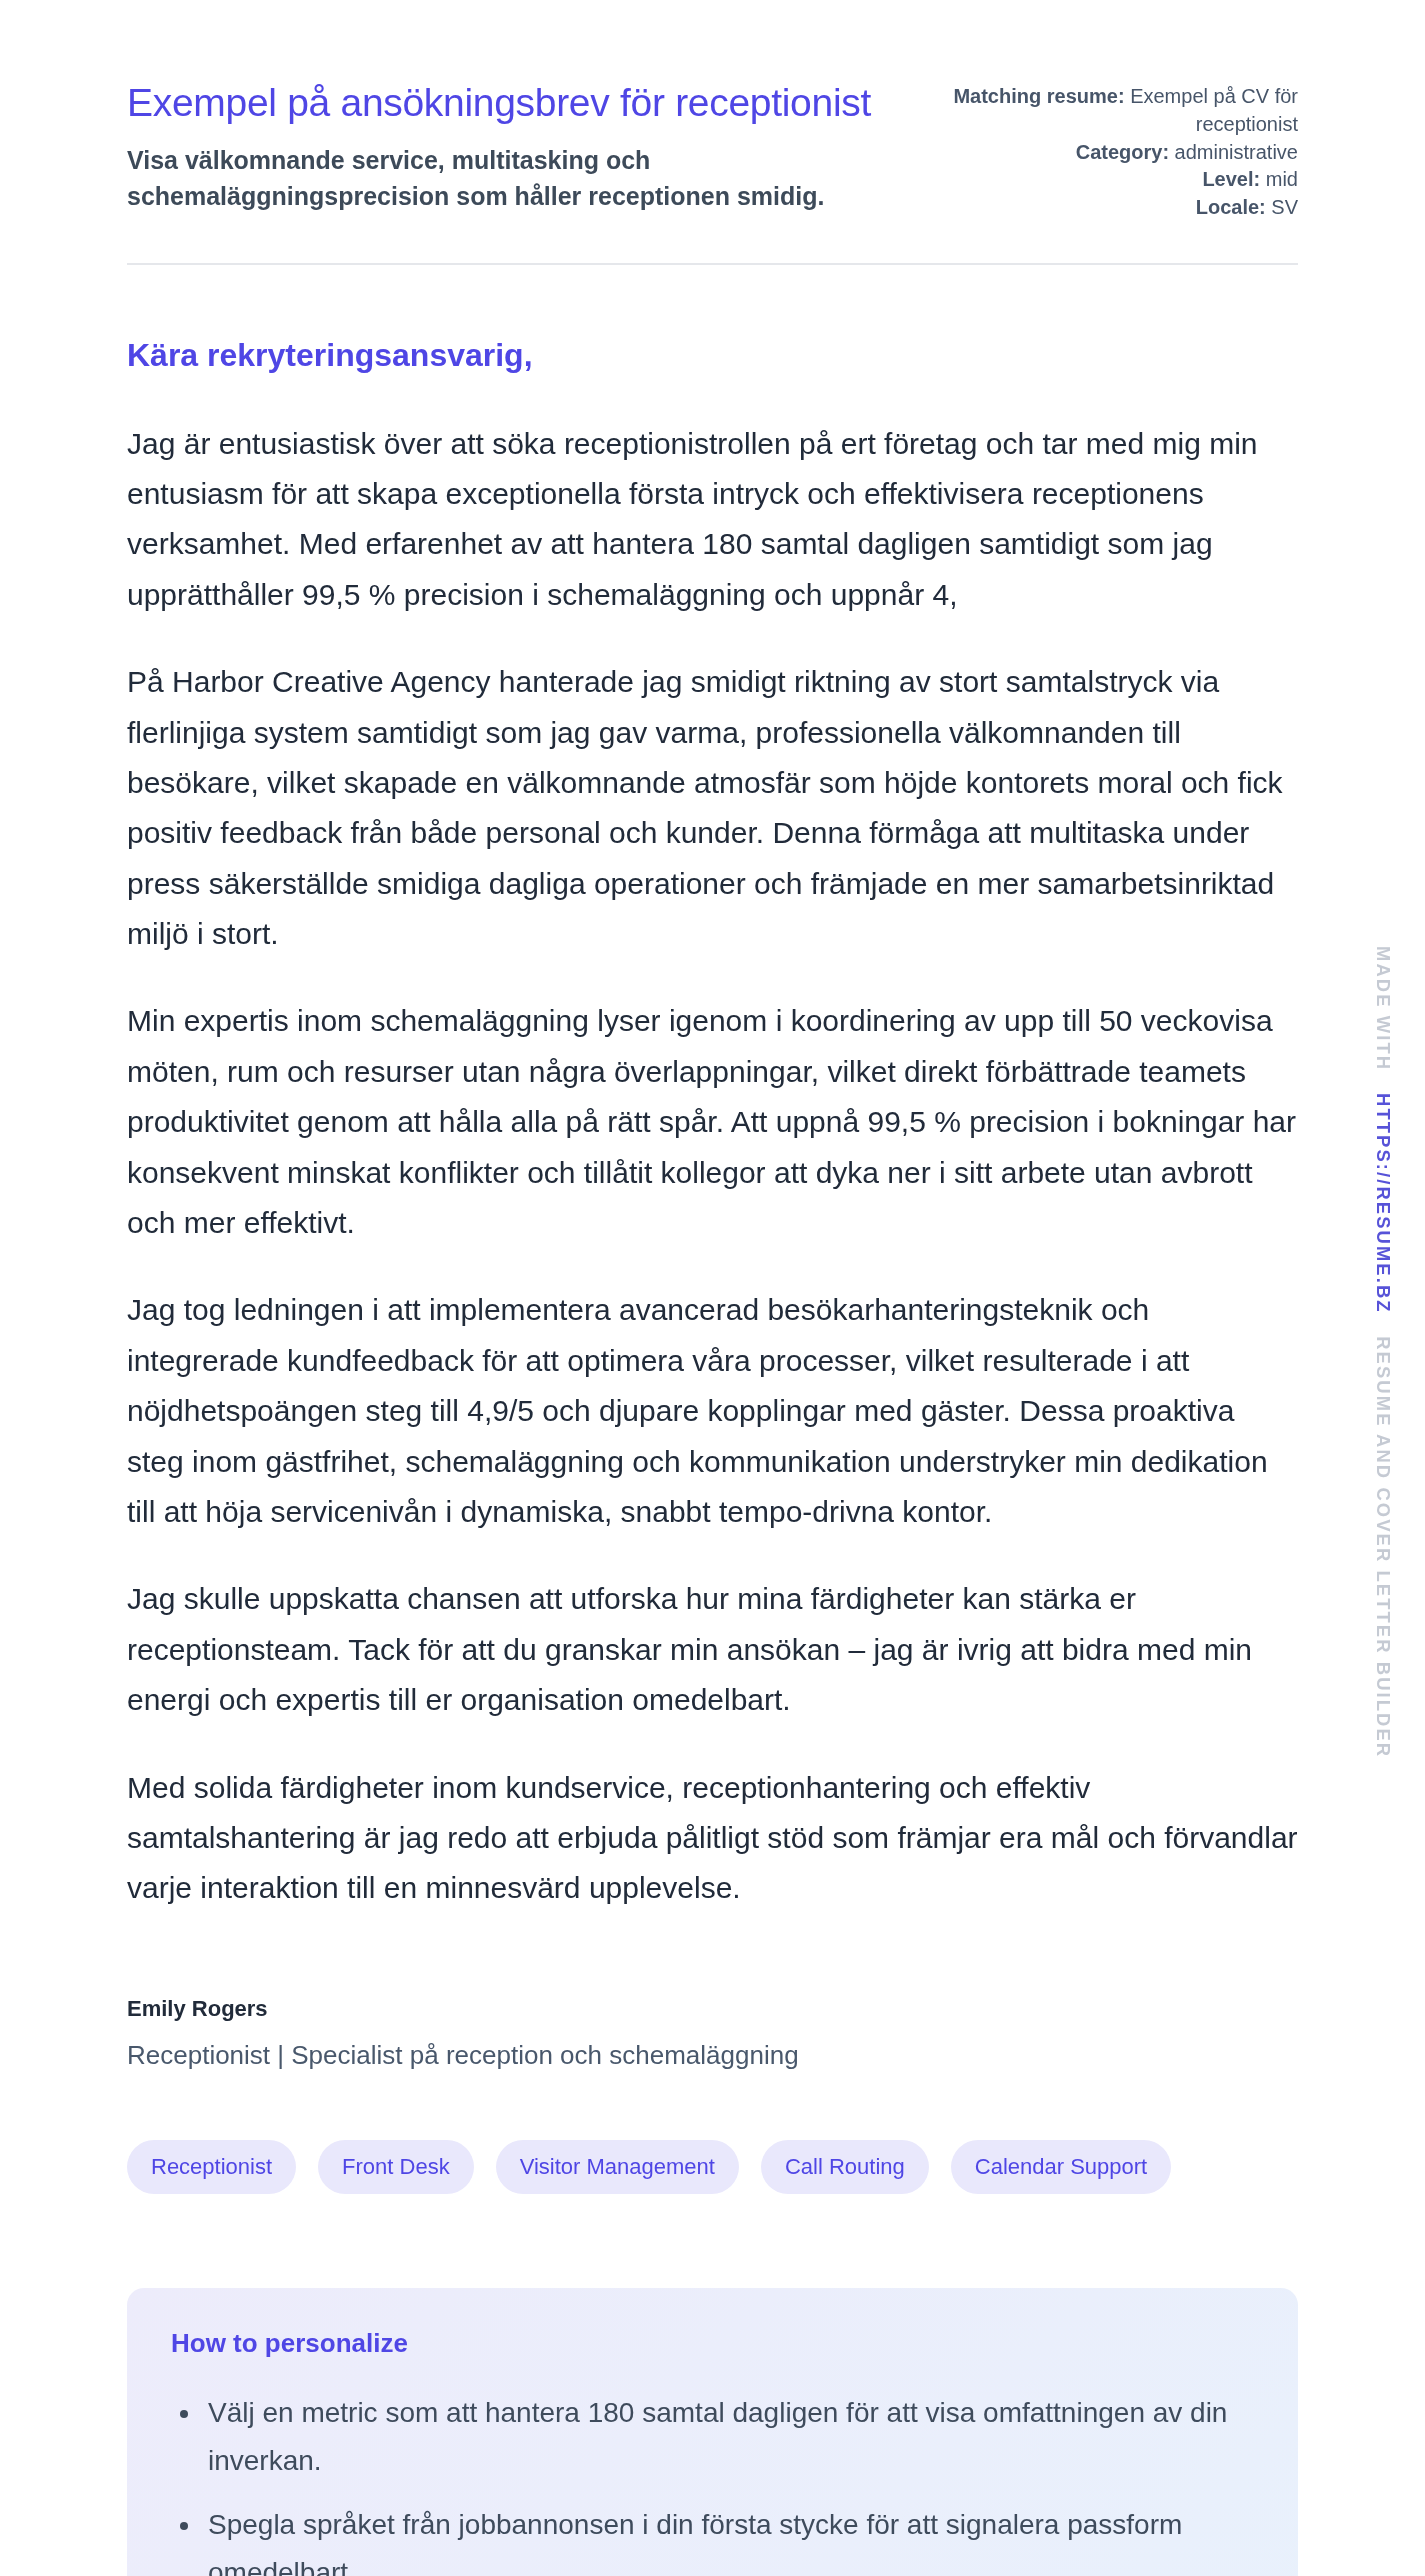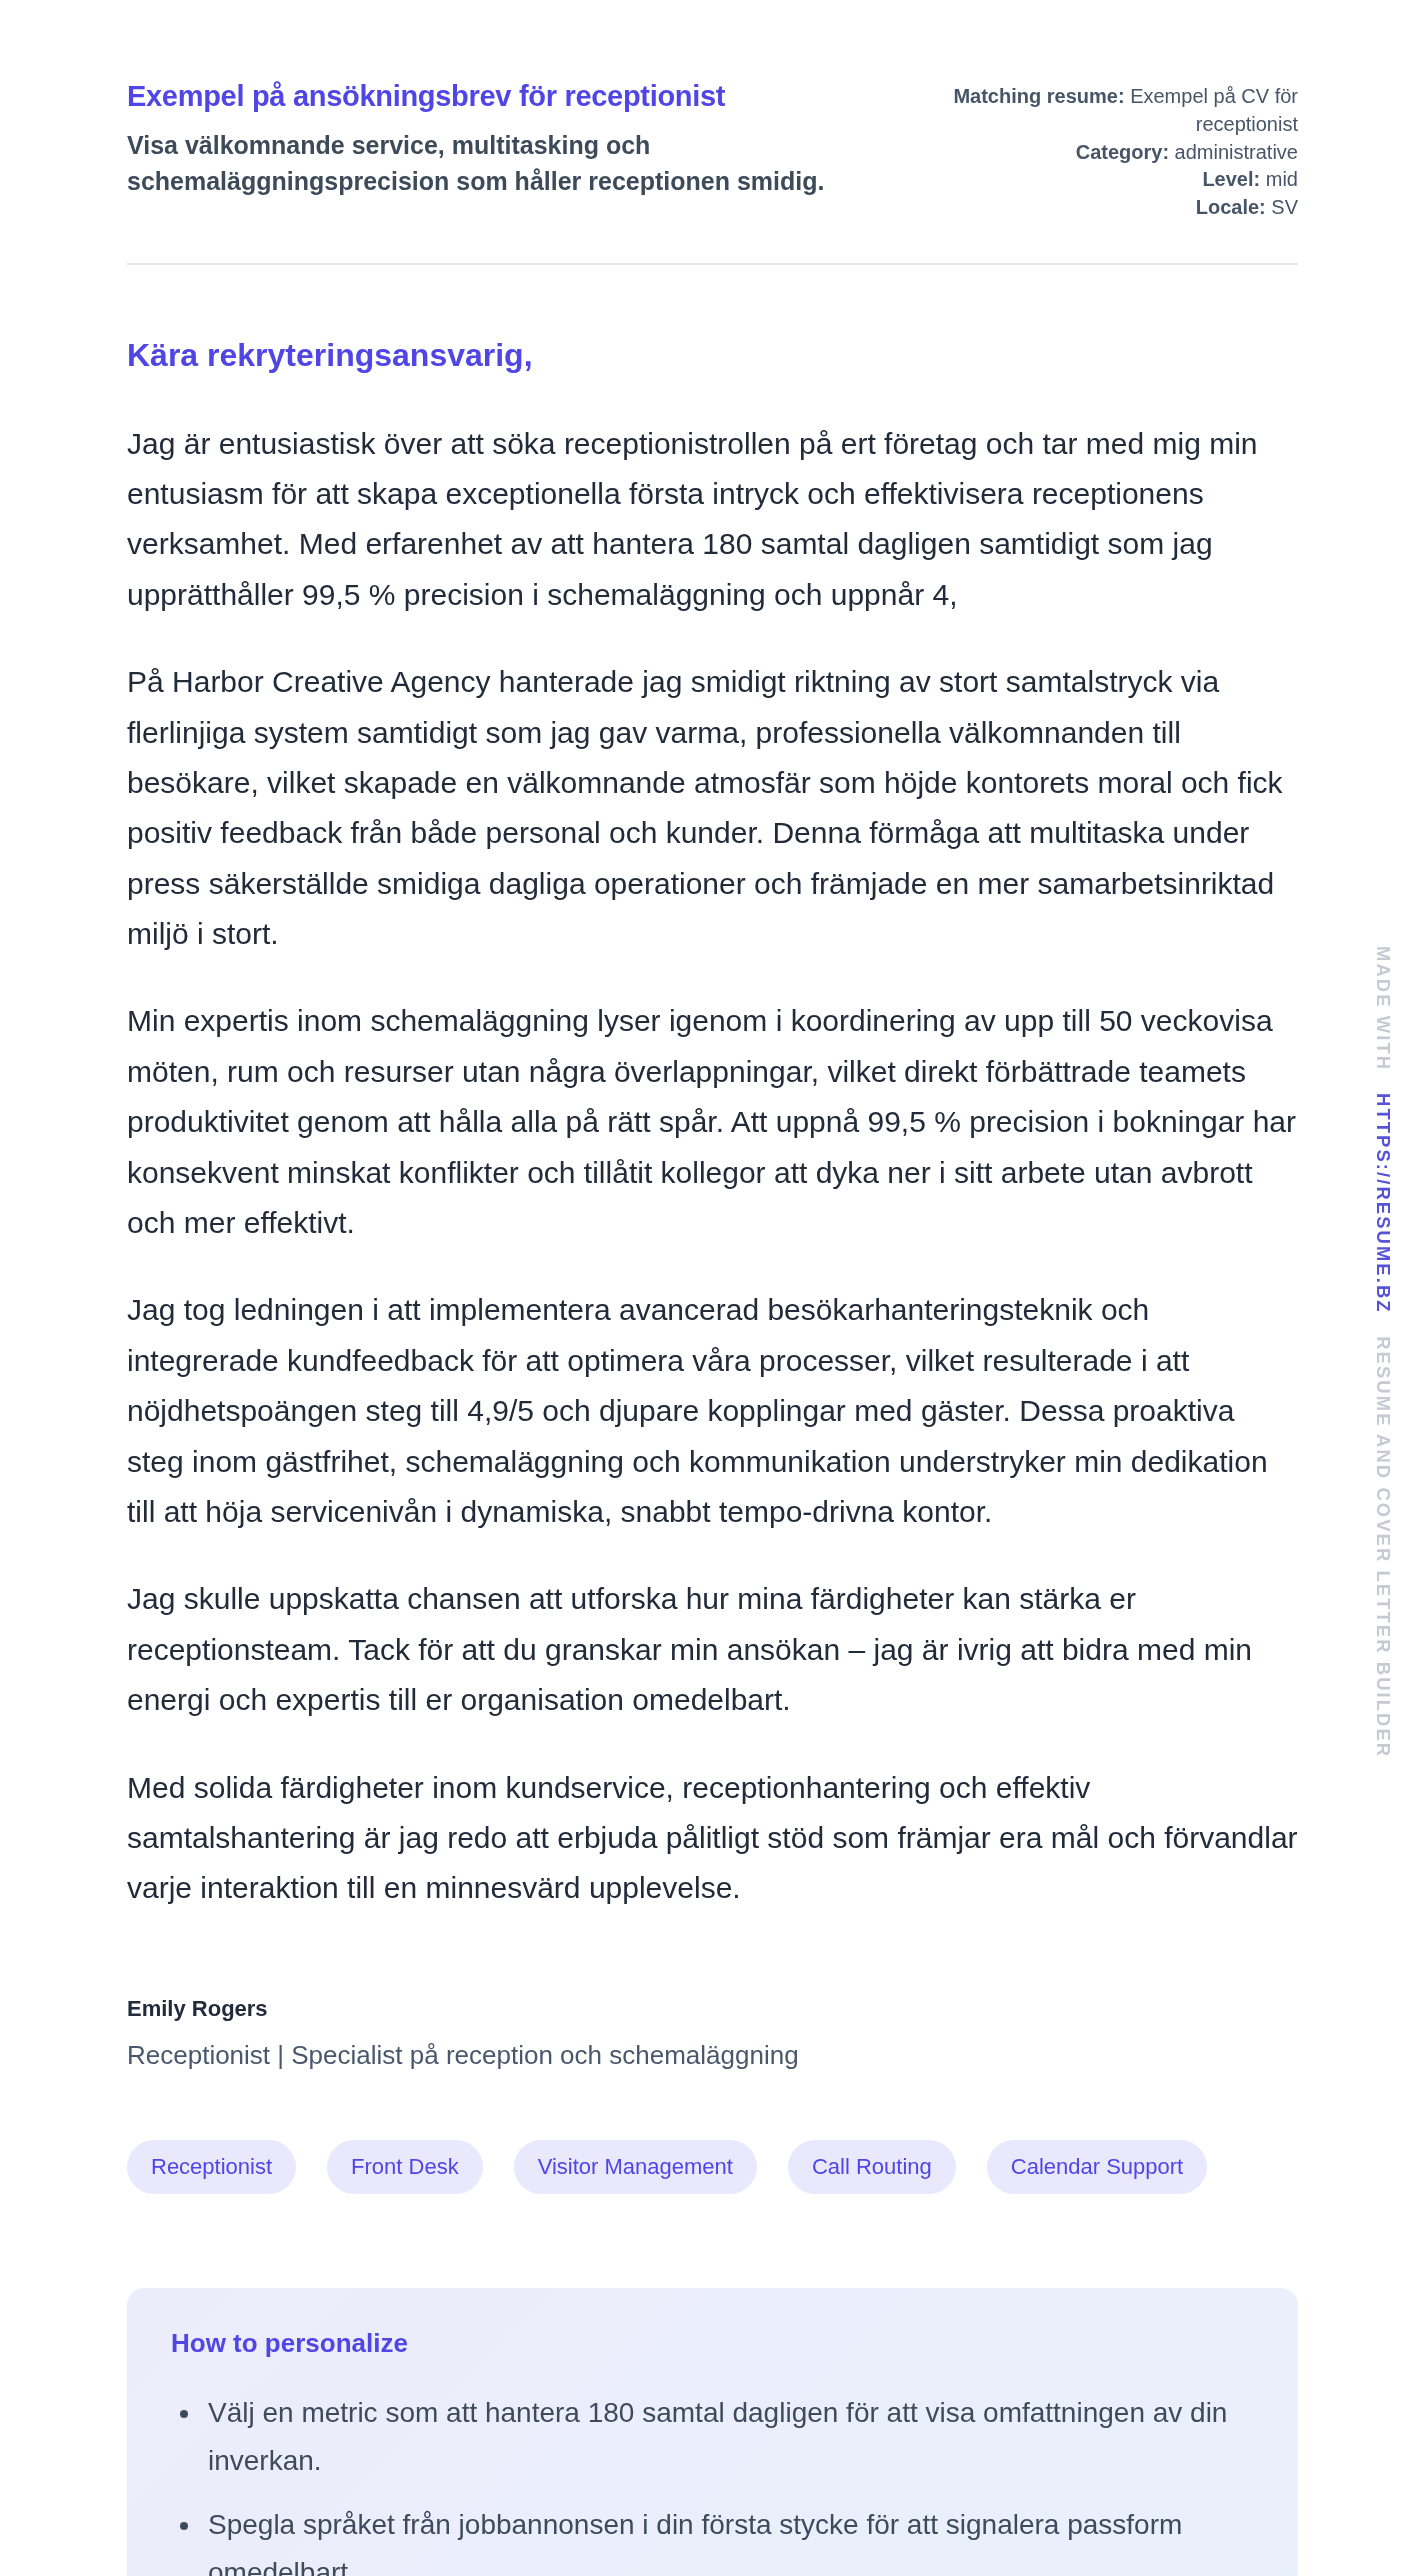--- a/index.html
+++ b/index.html
@@ -35,23 +35,23 @@
   .header-row{
     display:flex;
     justify-content:space-between;
     align-items:flex-start;
     padding-top:75px;
   }
   .header-left{max-width:780px;}
   .page-title{
     margin:0;
     color:var(--accent);
-    font-size:29px;
+    font-size:39px;
     line-height:1.45;
-    font-weight:700;
+    font-weight:400;
     letter-spacing:-0.3px;
   }
   .page-subtitle{
     margin:10px 0 0 0;
     color:var(--subtitle-text);
     font-size:25px;
     line-height:1.45;
     font-weight:700;
   }
   .header-meta{
@@ -89,21 +89,21 @@
     color:var(--body-text);
   }
   .sig-role{
     margin:18.4px 0 0 0;
     font-size:26px;
     color:var(--role-text);
   }
   
   .tags{
     display:flex;
-    gap:31px;
+    gap:22px;
     margin-top:69px;
   }
   .tag{
     display:flex;
     align-items:center;
     height:54px;
     padding:0 24px;
     border-radius:838px;
     background:var(--tag-bg);
     color:var(--accent);

